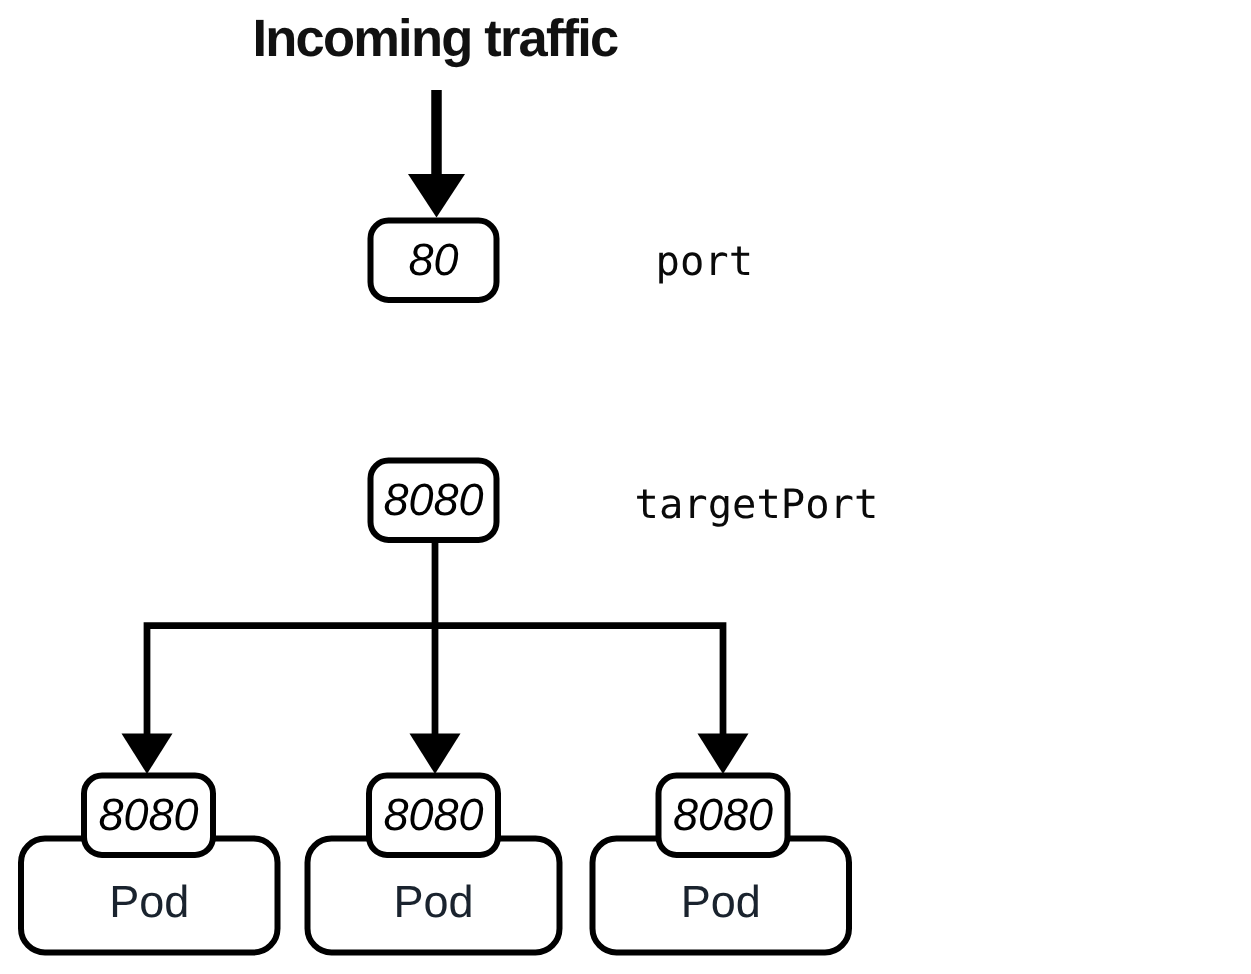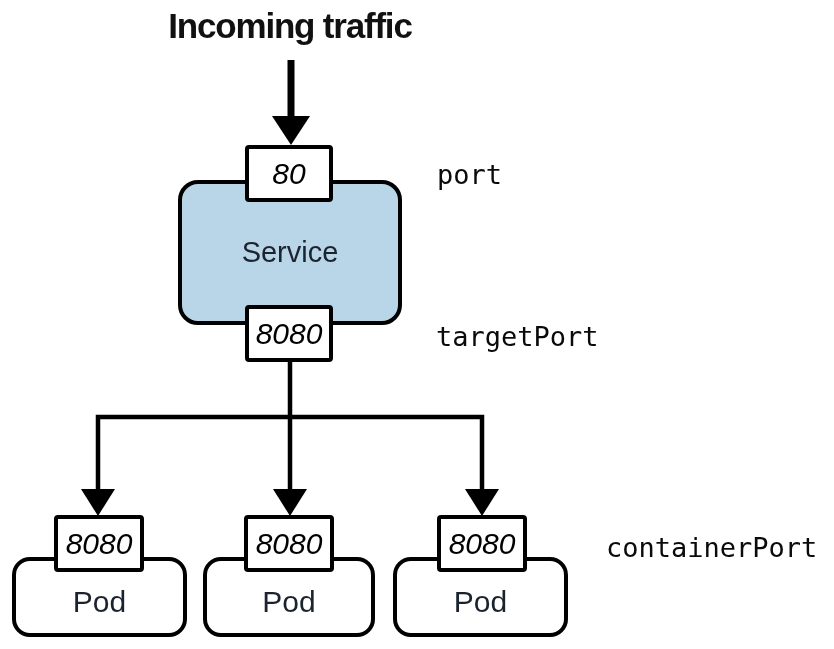--- a/index.html
+++ b/index.html
@@ -52,21 +52,21 @@
     justify-content: center;
   }
   .service-label {
     font-size: 29px;
     color: var(--label-text);
   }
   .badge {
     position: absolute;
     background: #ffffff;
     border: 4px solid var(--stroke);
-    border-radius: 4px;
+    border-radius: 14px;
     z-index: 3;
     display: flex;
     align-items: center;
     justify-content: center;
     font-style: italic;
     font-size: 30px;
     color: #000000;
     font-family: "Liberation Sans", sans-serif;
   }
   .badge-port   { left: 245px; top: 145px; width: 88px; height: 57px; }
@@ -74,21 +74,21 @@
   .mono-label {
     position: absolute;
     font-family: "DejaVu Sans Mono", monospace;
     font-size: 27px;
     color: #0a0a0a;
     z-index: 2;
     white-space: nowrap;
     margin-left: 12px;
   }
   .label-port          { left: 425px; top: 159px; }
-  .label-target-port   { left: 424px; top: 321px; }
+  .label-target-port   { left: 411px; top: 321px; }
   .label-container-port{ left: 594px; top: 532px; }
   .pod-box {
     position: absolute;
     top: 557px;
     height: 80px;
     background: #ffffff;
     border: 4px solid var(--stroke);
     border-radius: 18px;
     z-index: 2;
     display: flex;
@@ -123,29 +123,25 @@
 
     <path d="M 98 492 L 98 417 L 482 417 L 482 492" fill="none" stroke="#000" stroke-width="4.5"></path>
 
     <polygon points="81,489 115,489 98,516" fill="#000"></polygon>
     <polygon points="273,489 307,489 290,516" fill="#000"></polygon>
     <polygon points="465,489 499,489 482,516" fill="#000"></polygon>
   </svg>
 
   <div class="title">Incoming traffic</div>
 
-  <div class="service-box">
-    <span class="service-label">Service</span>
-  </div>
   <div class="badge badge-port">80</div>
   <div class="badge badge-target">8080</div>
 
   <div class="mono-label label-port">port</div>
   <div class="mono-label label-target-port">targetPort</div>
-  <div class="mono-label label-container-port">containerPort</div>
 
   <div class="pod-box pod-box-1">
     <span class="pod-label">Pod</span>
   </div>
   <div class="badge badge-pod badge-pod-1">8080</div>
 
   <div class="pod-box pod-box-2">
     <span class="pod-label">Pod</span>
   </div>
   <div class="badge badge-pod badge-pod-2">8080</div>

